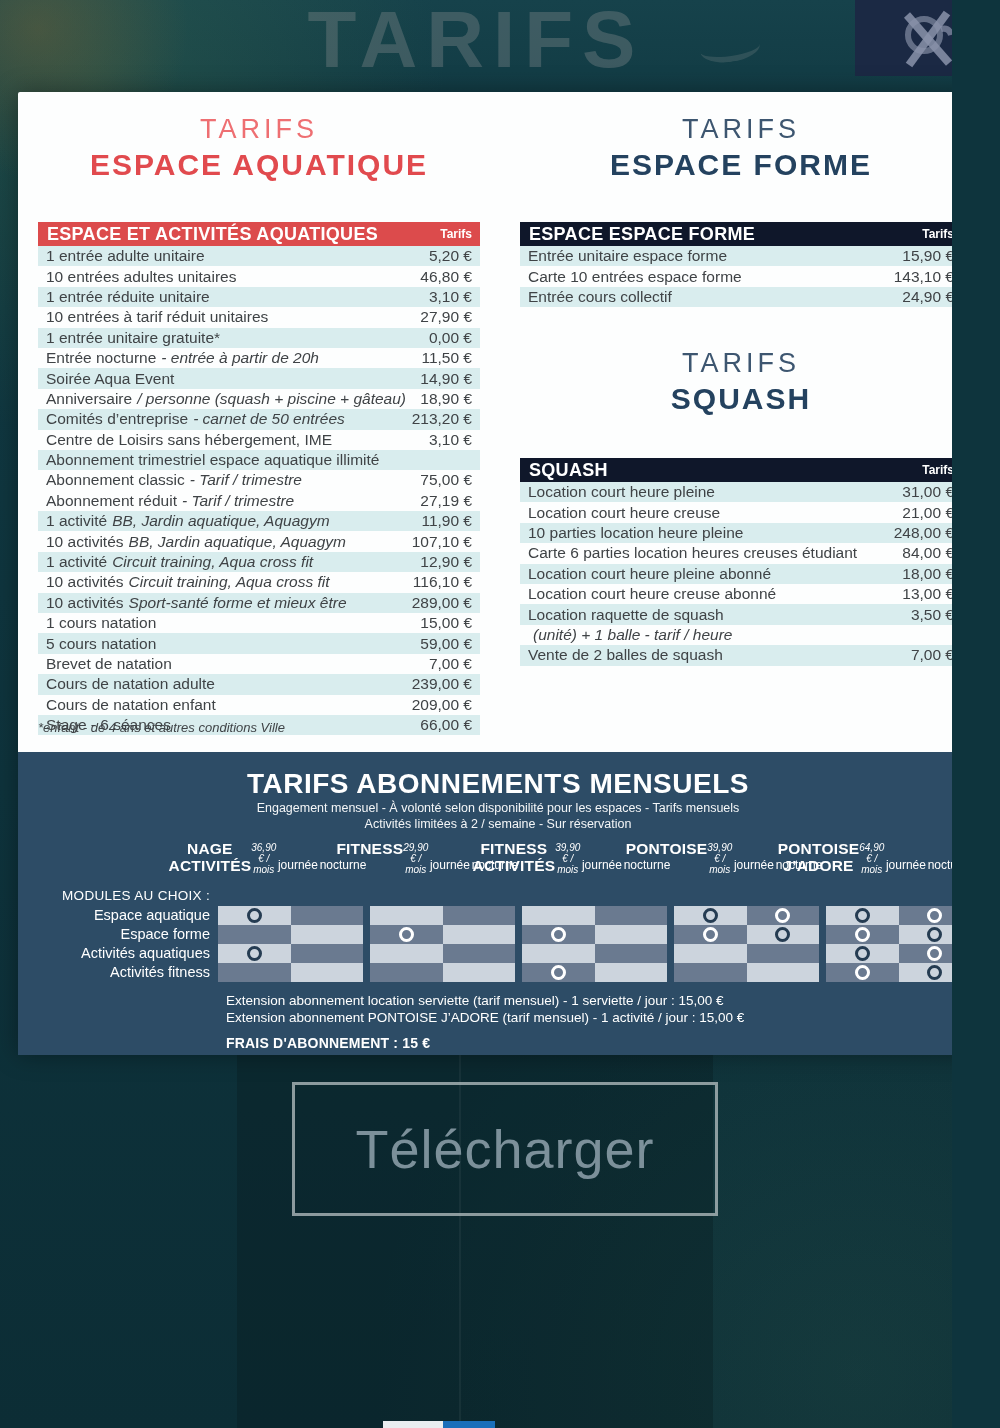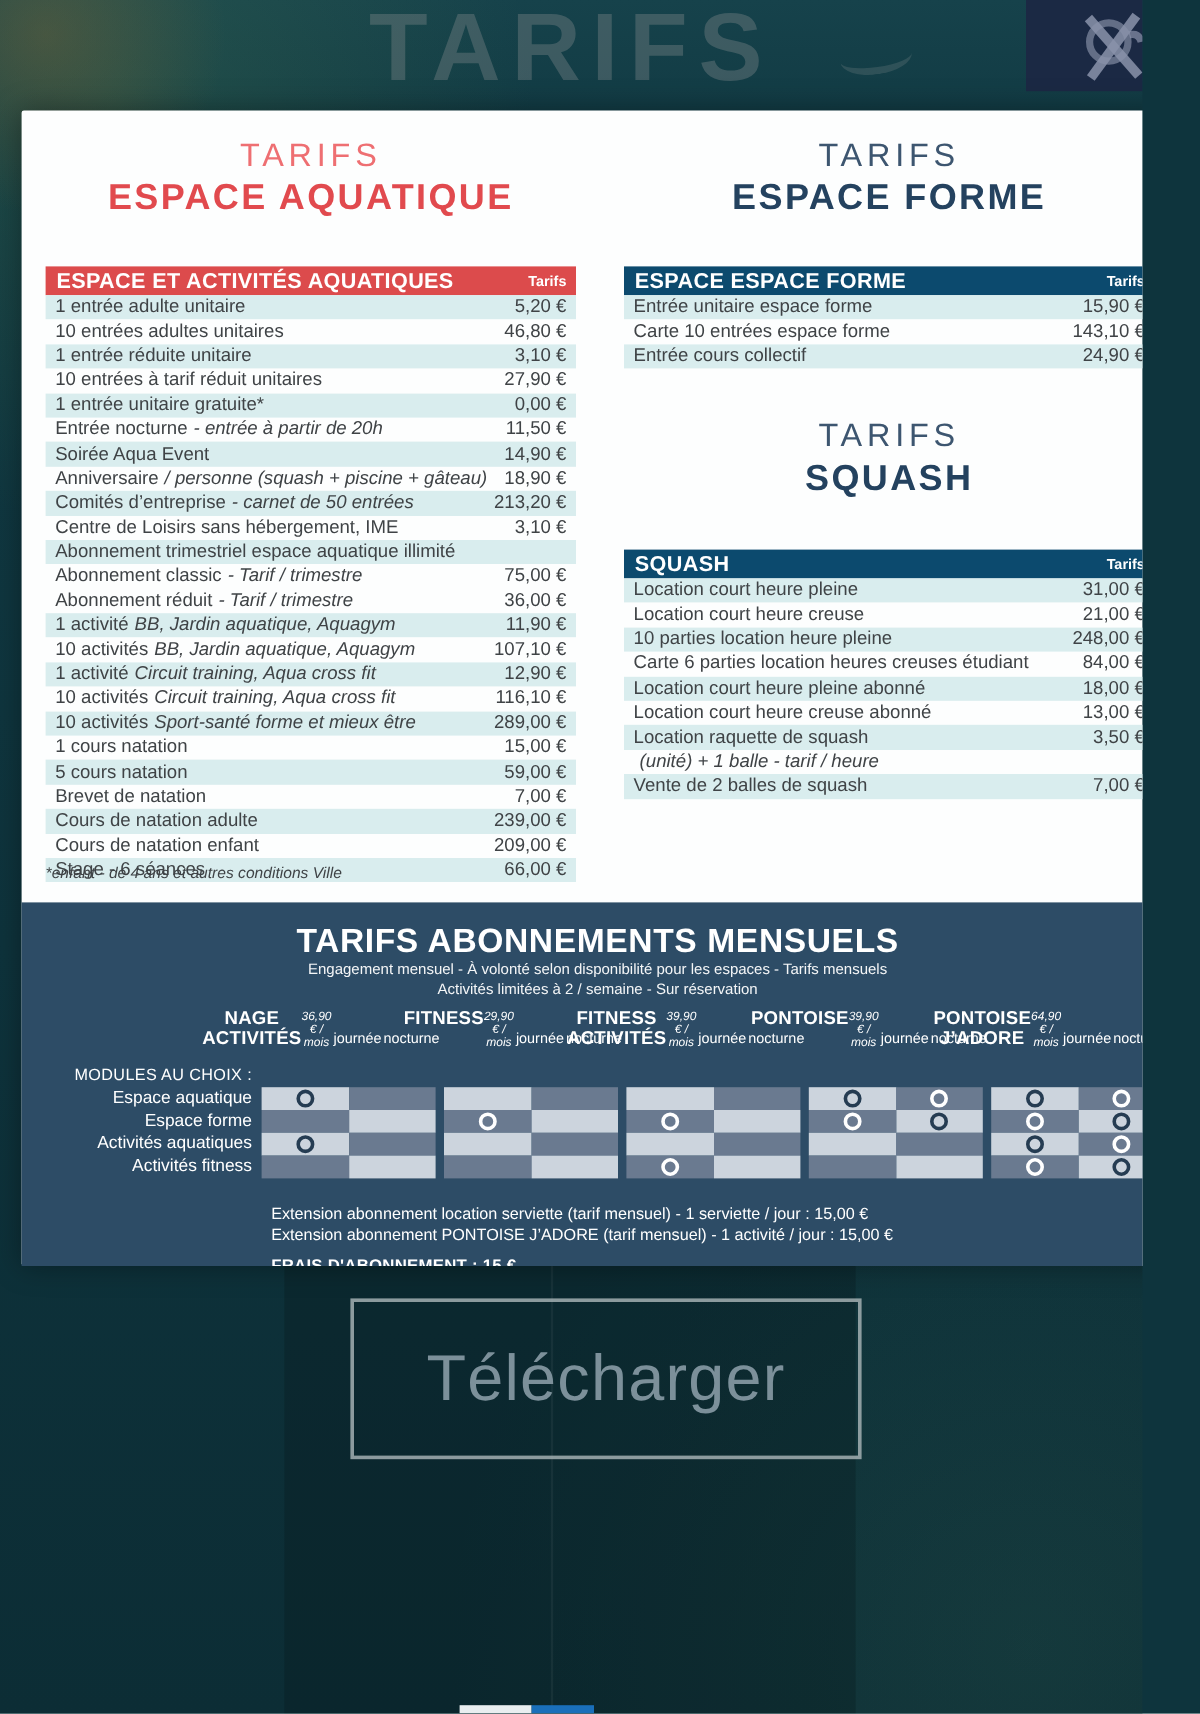--- a/index.html
+++ b/index.html
@@ -33,21 +33,21 @@
   .aqua .t1{color:#ee6f72;}
   .aqua .t2{color:#e14a4e;}
   .navy .t1{color:#3d5670;}
   .navy .t2{color:#24425f;}
 
   .price-table{position:absolute;width:442px;font-size:15.5px;color:#3f4346;margin-top:24px;}
   .thead{height:24px;display:flex;align-items:center;color:#fff;}
   .thead .hlabel{flex:1;padding-left:9px;font-size:18px;font-weight:700;letter-spacing:.3px;}
   .thead .hright{padding-right:8px;font-size:12px;font-weight:700;}
   .thead.red{background:#dc4b4c;}
-  .thead.blue{background:#0c4a6e;}
+  .thead.blue{background:#0f172a;}
   .trow{display:flex;align-items:center;height:20.4px;}
   .trow.tint{background:#d9edee;}
   .trow .lbl{flex:1;padding-left:8px;white-space:nowrap;overflow:hidden;}
   .trow .note{font-style:italic;margin-left:5px;}
   .trow .price{padding-right:8px;white-space:nowrap;}
   .footnote{position:absolute;left:20px;top:628px;font-size:13px;font-style:italic;color:#3f4346;}
 
   
   .panel{position:absolute;left:0;top:660px;width:960px;height:303px;background:#2d4c66;
          color:#fff;padding:0 10px;box-sizing:border-box;overflow:hidden;}
@@ -67,21 +67,21 @@
   .grid-row{display:flex;margin-top:2px;}
   .module-labels{width:190px;flex:none;}
   .module-label{height:19px;line-height:19px;text-align:right;padding-right:8px;font-size:14.5px;}
   .plan-grid{width:145px;flex:none;display:grid;grid-template-columns:1fr 1fr;grid-auto-rows:19px;}
   .cell{display:flex;align-items:center;justify-content:center;}
   .cell.light{background:#ccd4dd;}
   .cell.dark{background:#6a7a90;}
   .dot{width:9px;height:9px;border-radius:50%;box-sizing:content-box;}
   .ring-dark{border:3px solid #253c52;}
   .ring-light{border:3px solid #ffffff;}
-  .ext-block{margin-left:198px;margin-top:21px;font-size:13.5px;line-height:17px;}
+  .ext-block{margin-left:198px;margin-top:10px;font-size:13.5px;line-height:17px;}
   .frais{margin-left:198px;margin-top:9px;font-size:14px;font-weight:700;letter-spacing:.2px;}
 
   
   .download-btn{position:absolute;left:292px;top:1056px;width:420px;height:128px;
         border:3px solid rgba(172,184,186,.8);background:transparent;
         display:flex;align-items:center;justify-content:center;cursor:pointer;margin-top:26px;}
   .download-btn span{font-size:54px;color:#7c909a;letter-spacing:1px;}
 </style>
 </head>
 <body>
@@ -174,21 +174,21 @@
             <span class="price"></span>
           </div>
 
           <div class="trow">
             <span class="lbl"><span>Abonnement classic</span><span class="note">- Tarif / trimestre</span></span>
             <span class="price">75,00 €</span>
           </div>
 
           <div class="trow">
             <span class="lbl"><span>Abonnement réduit</span><span class="note">- Tarif / trimestre</span></span>
-            <span class="price">36,00 €</span>
+            <span class="price">27,19 €</span>
           </div>
 
           <div class="trow tint">
             <span class="lbl"><span>1 activité</span><span class="note">BB, Jardin aquatique, Aquagym</span></span>
             <span class="price">11,90 €</span>
           </div>
 
           <div class="trow">
             <span class="lbl"><span>10 activités</span><span class="note">BB, Jardin aquatique, Aquagym</span></span>
             <span class="price">107,10 €</span>

